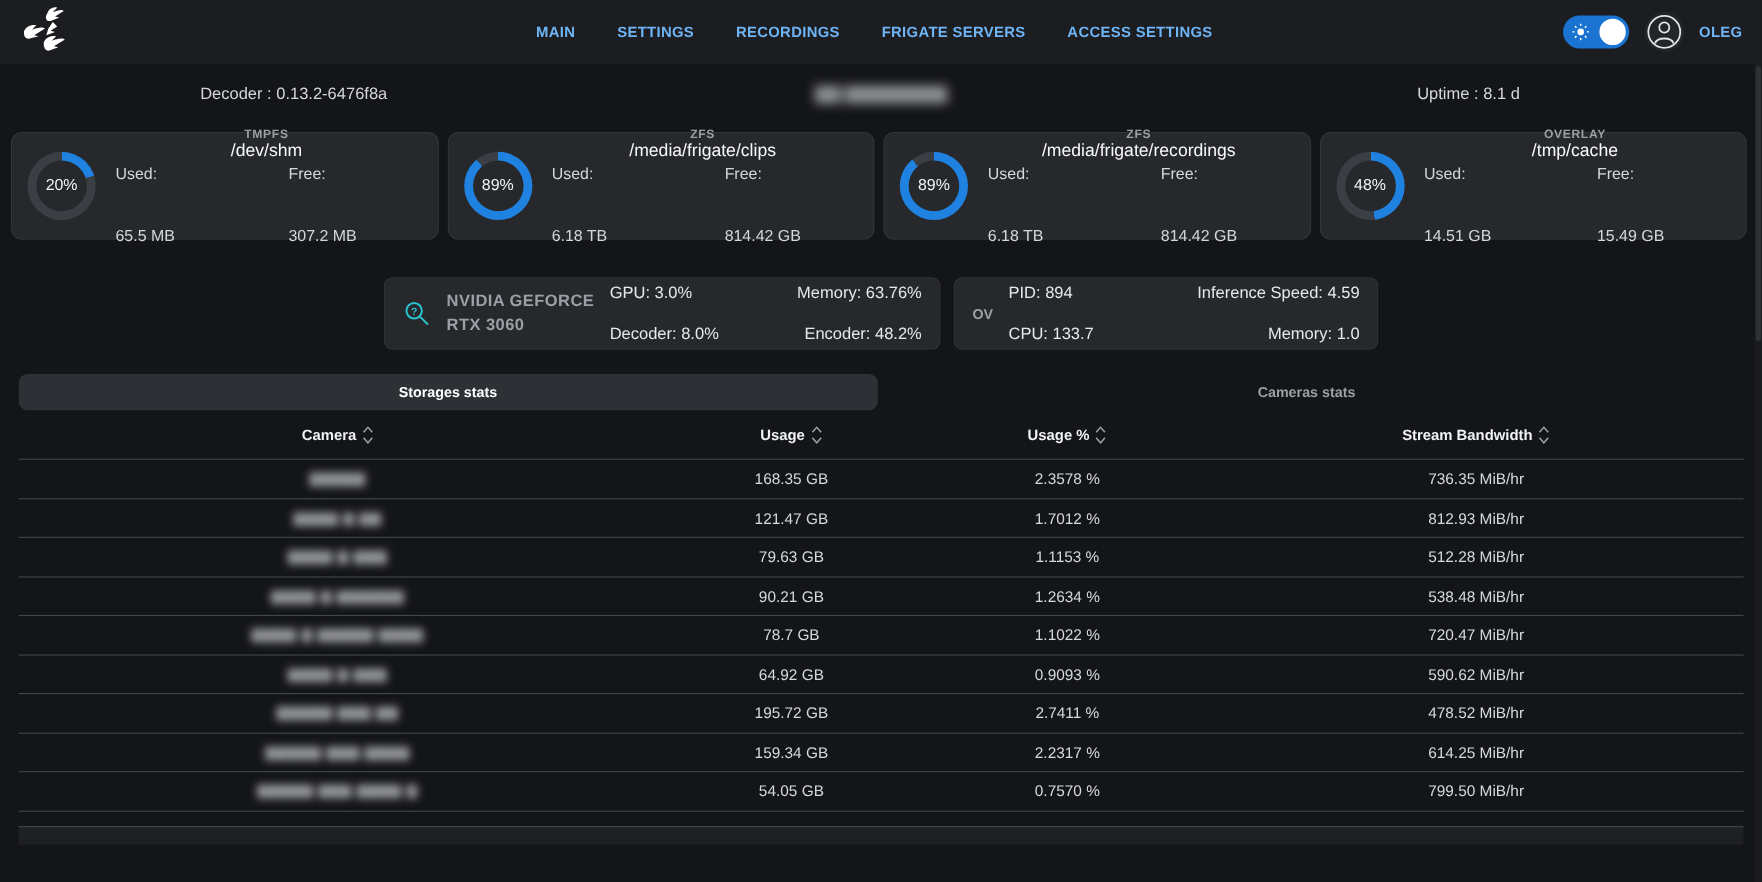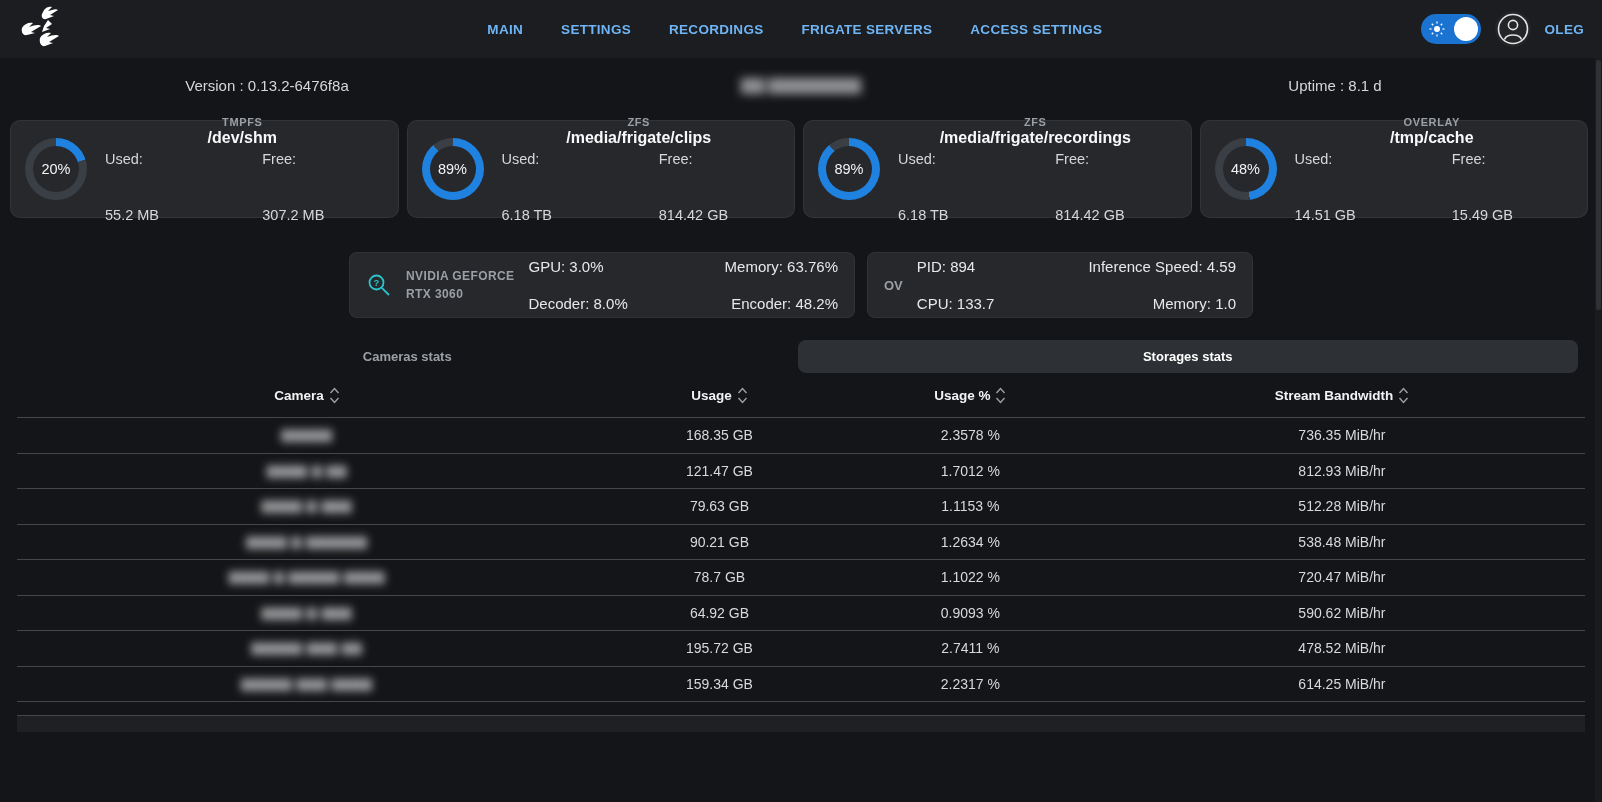--- a/index.html
+++ b/index.html
@@ -61,37 +61,37 @@
     position:absolute; inset:8px; background:#26282b; border-radius:50%;
     display:flex; align-items:center; justify-content:center;
     font-size:14.5px; color:#f1f3f4;
   }
   .storage-body { flex:1; min-width:0; }
   .storage-type {
     text-align:center; font-size:11px; font-weight:bold; letter-spacing:.6px;
     color:#9aa0a6;
   }
   .storage-mount {
-    text-align:center; font-size:16px; font-weight:bold; color:#f8f9fa;
+    text-align:center; font-size:16px; font-weight:normal; color:#f8f9fa;
     margin:1px 0 4px; white-space:nowrap;
   }
   .storage-grid {
     display:grid; grid-template-columns:1fr 1fr; row-gap:4px; column-gap:8px;
     font-size:14.5px; color:#d5d7d9; padding:0 4px;gap:40px;
   }
 
   
   .proc-row { margin-top:34px; display:flex; justify-content:center; gap:12px; }
   .proc-card {
     height:66px; background:#26282b; border:1px solid rgba(255,255,255,.05);
     border-radius:8px; display:flex; align-items:center; padding:8px 16px; gap:14px;
   }
   .gpu-card { width:506px; }
   .det-card { width:386px; }
-  .gpu-name { font-size:12px; font-weight:bold; color:#9aa0a6; letter-spacing:.4px; line-height:1.5; white-space:nowrap; }
+  .gpu-name { font-size:15px; font-weight:bold; color:#9aa0a6; letter-spacing:.4px; line-height:1.5; white-space:nowrap; }
   .proc-stats { flex:1; display:flex; justify-content:space-between; font-size:15px; color:#e6e8ea; }
   .proc-col { display:flex; flex-direction:column; gap:20px; }
   .proc-col.right { text-align:right; }
   .det-label { font-size:13px; font-weight:bold; color:#9aa0a6; }
 
   
   .tabs { margin:22px 24px 0 17px; display:flex; height:33px; }
   .tab {
     flex:1; display:flex; align-items:center; justify-content:center;
     font-size:13px; font-weight:bold; color:#9aa0a6; cursor:pointer; border-radius:8px;
@@ -170,40 +170,40 @@
         <circle cx="17" cy="17" r="14.5" stroke="#e2e4e6" stroke-width="1.6"></circle>
         <circle cx="17" cy="13" r="4.6" stroke="#e2e4e6" stroke-width="1.6"></circle>
         <path d="M8.5 27.5 C10.5 21.5 23.5 21.5 25.5 27.5" stroke="#e2e4e6" stroke-width="1.6"></path>
       </svg>
     </div>
     <span class="username">OLEG</span>
   </div>
 </div>
 
 <div class="info-row">
-  <span>Version : 0.13.2-6476f8a</span>
+  <span>Decoder : 0.13.2-6476f8a</span>
   <span class="blurred">▇▇ ▇▇▇▇▇▇▇▇</span>
   <span>Uptime : 8.1 d</span>
 </div>
 
 <div class="cards-row">
 
   <div class="storage-card">
     <div class="donut" style="background: conic-gradient(rgb(31, 130, 224) 20%, rgb(58, 62, 69) 0deg);">
       <div class="donut-hole">
           <span>20%</span>
         </div>
     </div>
     <div class="storage-body">
       <div class="storage-type">TMPFS</div>
       <div class="storage-mount">/dev/shm</div>
       <div class="storage-grid">
         <span>Used:</span>
         <span>Free:</span>
-        <span>55.2 MB</span>
+        <span>65.5 MB</span>
         <span>307.2 MB</span>
       </div>
     </div>
   </div>
 
   <div class="storage-card">
     <div class="donut" style="background: conic-gradient(rgb(31, 130, 224) 89%, rgb(58, 62, 69) 0deg);">
       <div class="donut-hole">
           <span>89%</span>
         </div>
@@ -289,22 +289,22 @@
       </div>
       <div class="proc-col right">
         <span>Inference Speed: 4.59</span>
         <span>Memory: 1.0</span>
       </div>
     </div>
   </div>
 </div>
 
 <div class="tabs">
+  <div class="tab active">Storages stats</div>
   <div class="tab">Cameras stats</div>
-  <div class="tab active">Storages stats</div>
 </div>
 
 <div class="stats-table">
   <div class="thead">
     <div class="th">
       <span>Camera</span>
       <svg width="11" height="17" viewBox="0 0 11 17" fill="none" stroke="#9aa0a6" stroke-width="1.4">
           <path d="M1.5 6 L5.5 1.5 L9.5 6"></path>
           <path d="M1.5 11 L5.5 15.5 L9.5 11"></path>
         </svg>
@@ -373,20 +373,26 @@
         <div class="td">195.72 GB</div>
         <div class="td">2.7411 %</div>
         <div class="td">478.52 MiB/hr</div>
       </div>
       <div class="trow">
         <div class="td cam-blur">▇▇▇▇▇ ▇▇▇ ▇▇▇▇</div>
         <div class="td">159.34 GB</div>
         <div class="td">2.2317 %</div>
         <div class="td">614.25 MiB/hr</div>
       </div>
+      <div class="trow">
+        <div class="td cam-blur">▇▇▇▇▇ ▇▇▇ ▇▇▇▇ ▇</div>
+        <div class="td">54.05 GB</div>
+        <div class="td">0.7570 %</div>
+        <div class="td">799.50 MiB/hr</div>
+      </div>
     </div>
   <div class="row-stub"></div>
   <div class="bottom-band"></div>
 </div>
 
 <div class="scrollbar-track">
   <div class="scrollbar-thumb"></div>
 </div>
 
 </body></html>

